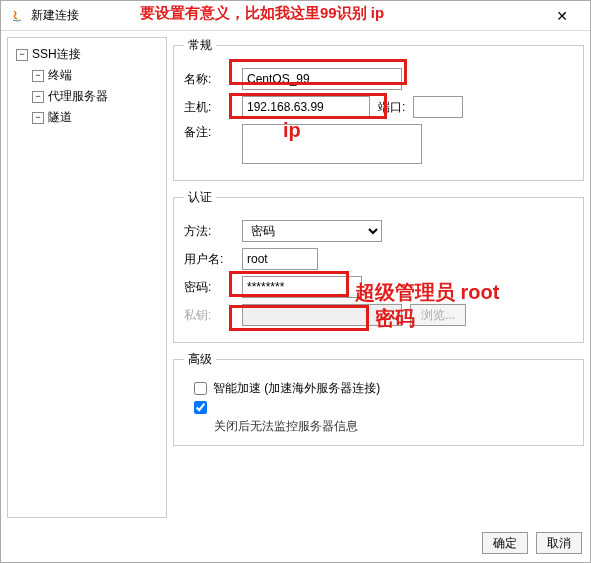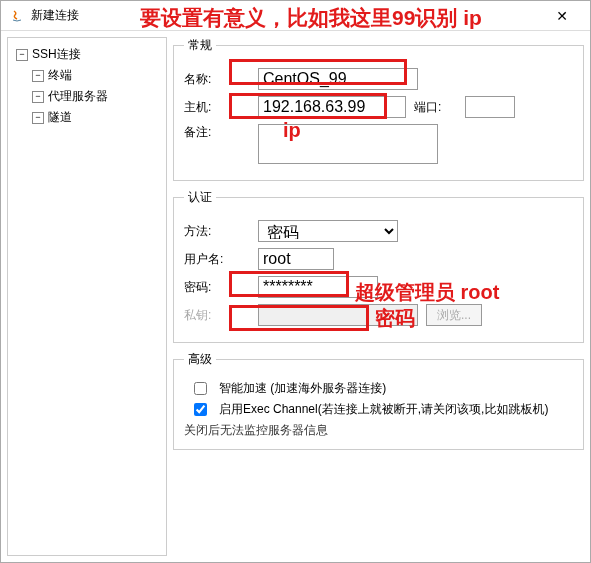--- a/index.html
+++ b/index.html
@@ -13,29 +13,29 @@
     .sidebar { width: 160px; border: 1px solid #ccc; background: #fff; padding: 6px 4px; }
     .tree-item { padding: 2px 4px; cursor: pointer; display: flex; align-items: center; gap: 4px; }
     .tree-item.root { font-weight: normal; }
     .tree-child { margin-left: 16px; }
     .tree-toggle { width: 12px; height: 12px; border: 1px solid #888; display: inline-flex; align-items: center; justify-content: center; font-size: 9px; line-height: 1; background: #fff; }
     .content { flex: 1; display: flex; flex-direction: column; gap: 8px; overflow: hidden; position: relative; }
     fieldset { border: 1px solid #ccc; padding: 8px 10px 10px; }
     legend { padding: 0 4px; font-size: 12px; }
     .form-row { display: flex; align-items: center; margin: 6px 0; gap: 8px; }
     .form-label { width: 50px; text-align: left; }
-    .form-input { border: 1px solid #999; padding: 2px 4px; height: 22px; font-size: 16px; background: #fff; margin-left: 16px; }
+    .form-input { border: 1px solid #999; padding: 2px 4px; height: 22px; font-size: 12px; background: #fff; }
     .form-input.disabled { background: #f0f0f0; color: #999; }
     select.form-input { width: 140px; }
     textarea.form-input { height: 40px; width: 180px; resize: none; }
     .btn { border: 1px solid #999; background: #f5f5f5; padding: 2px 10px; height: 22px; font-size: 12px; cursor: pointer; }
     .btn.disabled { color: #aaa; cursor: default; }
-    .checkbox-row { display: flex; align-items: center; gap: 12px; margin: 4px 0 4px 10px; }
+    .checkbox-row { display: flex; align-items: center; gap: 6px; margin: 4px 0 4px 10px; }
     .checkbox { width: 13px; height: 13px; }
-    .sub-text { color: #333; margin-top: 2px; }
+    .sub-text { margin-left: 30px; color: #333; margin-top: 2px; }
     .footer { display: flex; justify-content: flex-end; gap: 8px; padding: 8px; }
     .highlight-box { border: 3px solid #e21b1b; position: absolute; pointer-events: none; }
     .annotation { position: absolute; color: #e21b1b; font-size: 20px; font-weight: bold; pointer-events: none; font-family: "SimHei", sans-serif; }
   </style>
 </head>
 <body>
 
 <div class="window">
   <div class="titlebar">
     <span class="java-icon">
@@ -71,21 +71,21 @@
     <div class="content">
 
       <fieldset>
         <legend>常规</legend>
         <div class="form-row">
           <span class="form-label">名称:</span>
           <input class="form-input" style="width: 160px;" value="CentOS_99">
         </div>
         <div class="form-row">
           <span class="form-label">主机:</span>
-          <input class="form-input" style="width: 148px;" value="192.168.63.99">
+          <input class="form-input" style="width: 128px;" value="192.168.63.99">
           <span>端口:</span>
           <input class="form-input" style="width: 48px; padding-left: 44px;" value="22">
         </div>
         <div class="form-row" style="align-items:flex-start">
           <span class="form-label">备注:</span>
           <textarea class="form-input" style=""></textarea>
         </div>
       </fieldset>
 
       <fieldset>
@@ -112,31 +112,34 @@
       </fieldset>
 
       <fieldset>
         <legend>高级</legend>
         <div class="checkbox-row">
           <input type="checkbox" class="checkbox" style="">
           <span>智能加速 (加速海外服务器连接)</span>
         </div>
         <div class="checkbox-row">
           <input type="checkbox" class="checkbox" checked="" style="">
-          <span>启用Exec Channel(若连接上就被断开,请关闭该项,比如跳板机)</span>
         </div>
         <div class="sub-text">关闭后无法监控服务器信息</div>
       </fieldset>
 
       <div class="highlight-box" style="left:56px; top:22px; width:178px; height:26px"></div>
       <div class="highlight-box" style="left:56px; top:56px; width:158px; height:26px"></div>
       <div class="highlight-box" style="left:56px; top:234px; width:120px; height:26px"></div>
       <div class="highlight-box" style="left:56px; top:268px; width:140px; height:26px"></div>
 
       <div class="annotation" style="left:110px; top:82px">ip</div>
       <div class="annotation" style="left:182px; top:242px">超级管理员 root</div>
       <div class="annotation" style="left:202px; top:268px">密码</div>
     </div>
   </div>
 
+  <div class="footer">
+    <button class="btn">确定</button>
+    <button class="btn">取消</button>
+  </div>
 </div>
 
-<div class="annotation" style="left:140px; top:4px; font-size:21px">要设置有意义，比如我这里99识别 ip</div>
+<div class="annotation" style="left:140px; top:4px; font-size:15px">要设置有意义，比如我这里99识别 ip</div>
 
 </body></html>

